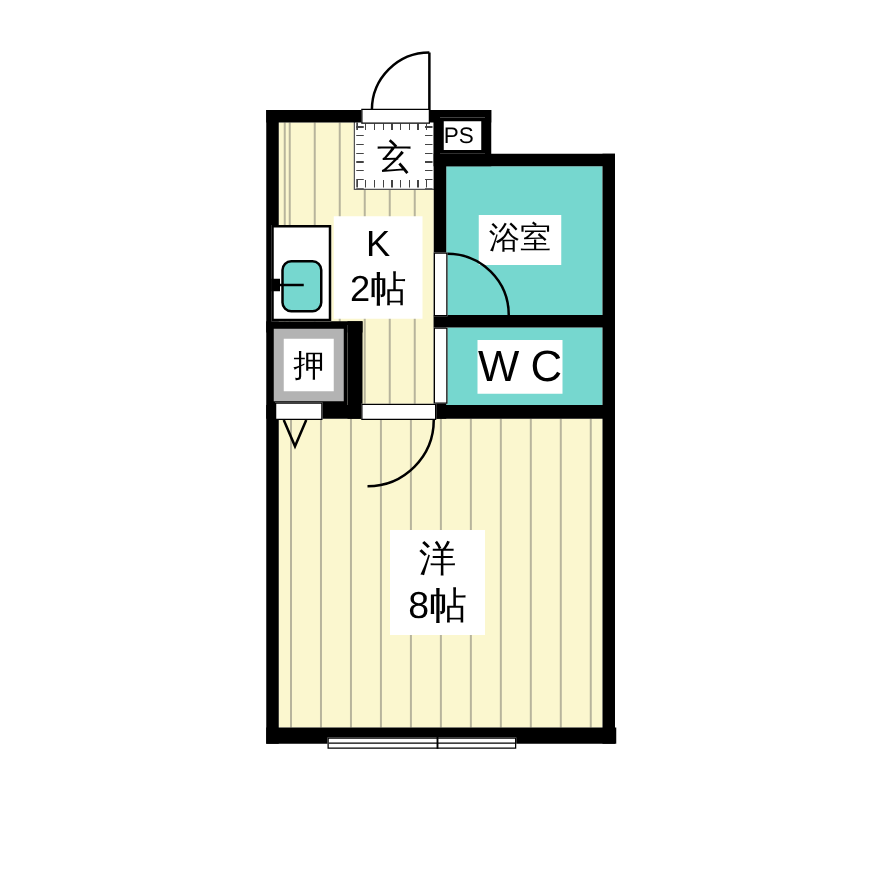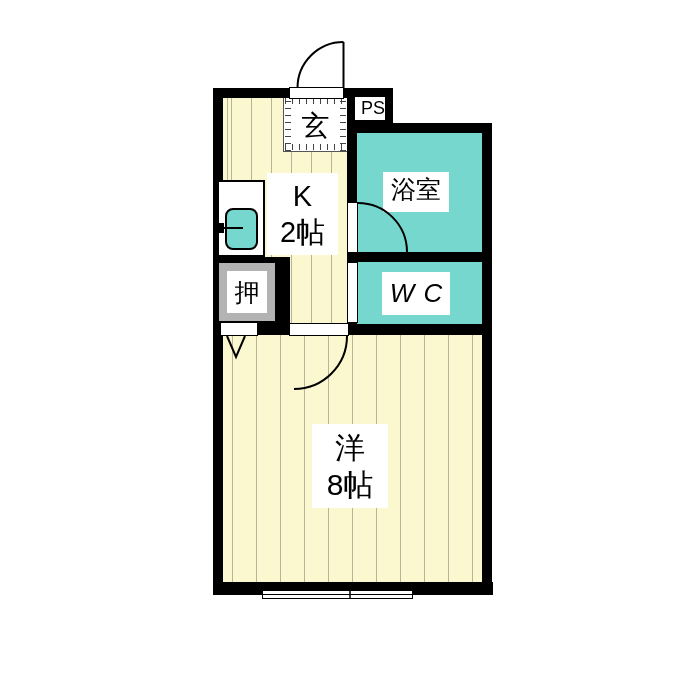--- a/index.html
+++ b/index.html
@@ -46,40 +46,40 @@
     <div class="a tickv" style="left:1px;top:1px;width:6px;height:54px;"></div>
     <div class="a tickv" style="right:1px;top:1px;width:6px;height:54px;"></div>
     <div class="a lbl" style="left:0;top:4px;right:0;bottom:0;background:transparent;font-size:28px;">玄</div>
   </div>
 
   <div class="a lbl col" style="left:267px;top:173px;width:71px;height:82px;font-size:29px;">
     <div>K</div>
     <div>2帖</div>
   </div>
   <div class="a lbl" style="left:383px;top:172px;width:66px;height:40px;font-size:25px;font-family:Liberation Mono, monospace;">浴室</div>
-  <div class="a lbl" style="left:382px;top:272px;width:68px;height:43px;font-size:26px;letter-spacing:9px;text-indent:9px;font-style:italic;">WC</div>
+  <div class="a lbl" style="left:382px;top:272px;width:68px;height:43px;font-size:35px;letter-spacing:9px;text-indent:9px;">WC</div>
   <div class="a lbl col" style="left:312px;top:424px;width:76px;height:84px;font-size:30px;">
     <div>洋</div>
     <div>8帖</div>
   </div>
 
   <div class="a wall" style="left:213px;top:88px;width:180px;height:10px;"></div>
   <div class="a wall" style="left:347px;top:88px;width:46px;height:45px;"></div>
   <div class="a wall" style="left:347px;top:123px;width:145px;height:10px;"></div>
   <div class="a wall" style="left:213px;top:88px;width:10px;height:507px;"></div>
   <div class="a wall" style="left:482px;top:123px;width:10px;height:472px;"></div>
   <div class="a wall" style="left:213px;top:582px;width:280px;height:13px;"></div>
   <div class="a wall" style="left:347px;top:97px;width:10px;height:238px;"></div>
   <div class="a wall" style="left:347px;top:252px;width:145px;height:10px;"></div>
   <div class="a wall" style="left:213px;top:257px;width:77px;height:9px;"></div>
   <div class="a wall" style="left:278px;top:257px;width:12px;height:78px;"></div>
   <div class="a wall" style="left:213px;top:324px;width:279px;height:11px;"></div>
 
   <div class="a over" style="left:352px;top:94px;width:36px;height:29px;background:#fff;border:3px solid #000;
-              display:flex;align-items:center;justify-content:flex-end;">
+              display:flex;align-items:center;justify-content:flex-start;">
     <span style="font-size:18px;">PS</span>
   </div>
 
   <div class="a over" style="left:217px;top:180px;width:48px;height:77px;background:#fff;border:2px solid #000;"></div>
   <div class="a over" style="left:225px;top:208px;width:33px;height:42px;background:#76d7cf;border:2px solid #000;border-radius:8px;"></div>
 
   <div class="a over" style="left:216px;top:260px;width:62px;height:64px;background:#b3b3b3;border:3px solid #000;">
     <div class="a" style="left:8px;top:8px;right:8px;bottom:8px;background:#fff;
                 display:flex;align-items:center;justify-content:center;">
       <span style="font-size:25px;">押</span>

